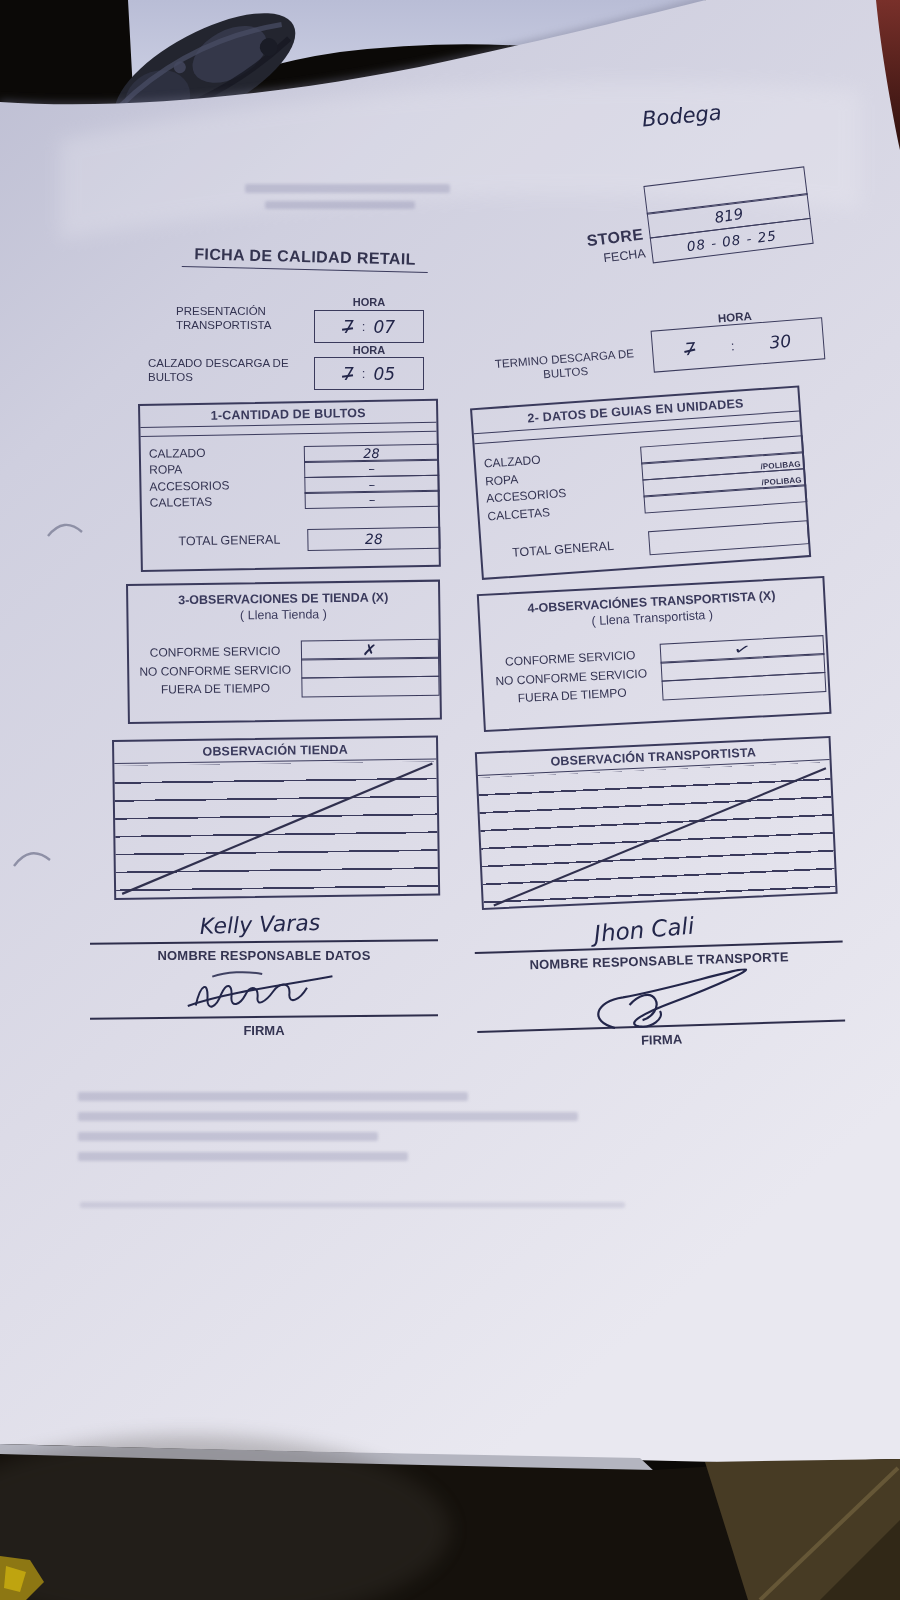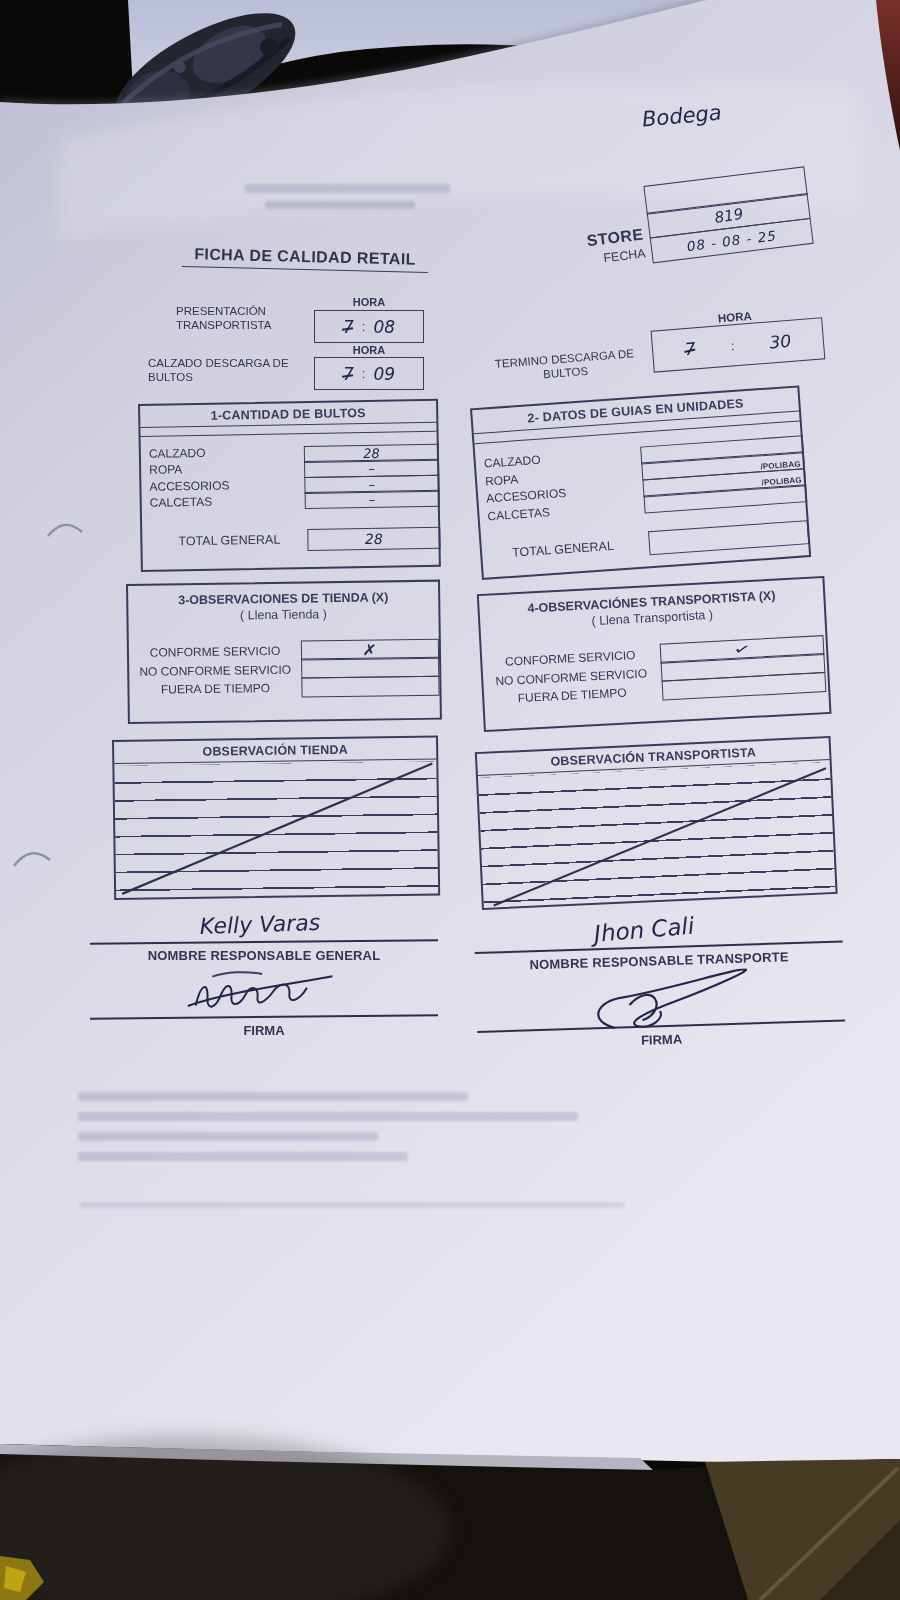--- a/index.html
+++ b/index.html
@@ -134,31 +134,31 @@
       </div>
     </div>
   </div>
 
   <div class="abs" style="left:148px;top:296px;width:310px;">
     <div class="abs lbl" style="left:0;top:8px;width:160px;font-size:11.5px;margin-left:28px;">PRESENTACIÓN TRANSPORTISTA</div>
     <div class="abs lbl ctr" style="left:168px;top:0;width:106px;font-size:11px;font-weight:bold;">HORA</div>
     <div class="abs box" style="left:166px;top:14px;width:110px;height:33px;display:flex;align-items:center;justify-content:center;gap:8px;">
       <span class="hand x7" style="font-size:17px;">7</span>
       <span style="font-size:13px;color:var(--ink);">:</span>
-      <span class="hand" style="font-size:17px;">08</span>
+      <span class="hand" style="font-size:17px;">07</span>
     </div>
   </div>
 
   <div class="abs" style="left:148px;top:344px;width:310px;">
     <div class="abs lbl" style="left:0;top:12px;width:170px;font-size:11.5px;">CALZADO DESCARGA DE BULTOS</div>
     <div class="abs lbl ctr" style="left:168px;top:0;width:106px;font-size:11px;font-weight:bold;">HORA</div>
     <div class="abs box" style="left:166px;top:13px;width:110px;height:33px;display:flex;align-items:center;justify-content:center;gap:8px;">
       <span class="hand x7" style="font-size:17px;">7</span>
       <span style="font-size:13px;color:var(--ink);">:</span>
-      <span class="hand" style="font-size:17px;">09</span>
+      <span class="hand" style="font-size:17px;">05</span>
     </div>
   </div>
 
   <div class="abs" style="left:482px;top:330px;width:345px;transform:rotate(-4.5deg);transform-origin:left bottom;">
     <div class="abs lbl ctr" style="left:168px;top:0;width:170px;font-size:11.5px;font-weight:bold;">HORA</div>
     <div class="abs lbl ctr" style="left:-4px;top:28px;width:168px;font-size:11.5px;">TERMINO DESCARGA DE BULTOS</div>
     <div class="abs box" style="left:168px;top:14px;width:172px;height:42px;display:flex;align-items:center;justify-content:space-around;padding:0 14px;">
       <span class="hand x7" style="font-size:17px;">7</span>
       <span style="font-size:13px;color:var(--ink);">:</span>
       <span class="hand" style="font-size:17px;">30</span>
@@ -279,21 +279,21 @@
     <div class="sec-h ctr" style="font-size:12.5px;padding:4px 0 3px;">OBSERVACIÓN TRANSPORTISTA</div>
     <div class="rules" style="top:24px;"></div>
     <svg class="diag" width="356" height="158" viewBox="0 0 356 158">
       <path d="M10,152 L348,30" stroke="#30304e" stroke-width="2.2" fill="none"></path>
     </svg>
   </div>
 
   <div class="abs" style="left:90px;top:912px;width:348px;">
     <div class="hand ctr" style="font-size:22px;transform:rotate(-2deg);width:260px;margin-left:40px;">Kelly Varas</div>
     <div class="sigline" style="margin-top:4px;transform:rotate(-0.6deg);"></div>
-    <div class="lbl ctr" style="font-size:13px;margin-top:5px;font-weight:bold;letter-spacing:.2px;">NOMBRE RESPONSABLE GENERAL</div>
+    <div class="lbl ctr" style="font-size:13px;margin-top:5px;font-weight:bold;letter-spacing:.2px;">NOMBRE RESPONSABLE DATOS</div>
     <svg width="348" height="52" viewBox="0 0 348 52" style="display:block;margin-top:6px;">
       <g stroke="#23264a" stroke-width="2" fill="none" transform="translate(96,2) rotate(-3)">
         <path d="M8,34 C14,12 22,10 20,28 C19,40 28,38 34,24 C40,12 46,14 44,28 C43,38 52,36 58,26 C64,16 72,18 70,30 C69,38 78,34 86,24 C94,14 104,16 102,28 C101,38 112,34 120,22"></path>
         <path d="M0,34 C40,22 100,18 146,12"></path>
         <path d="M26,6 C40,2 60,2 76,6" opacity=".85"></path>
       </g>
     </svg>
     <div class="sigline" style="margin-top:-6px;transform:rotate(-0.6deg);"></div>
     <div class="lbl ctr" style="font-size:13px;margin-top:5px;font-weight:bold;">FIRMA</div>
   </div>

